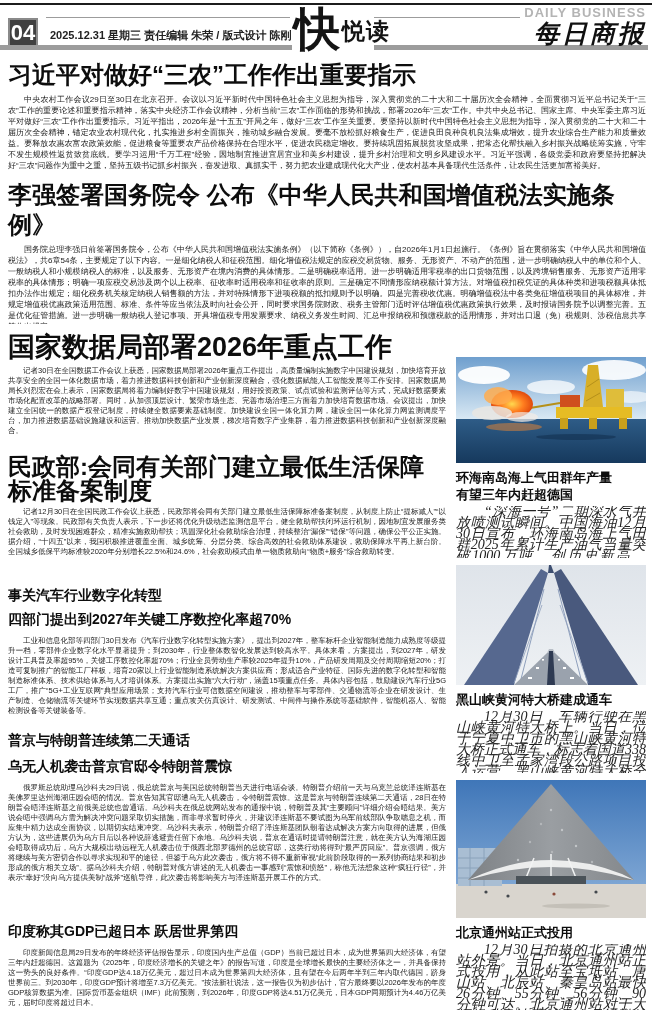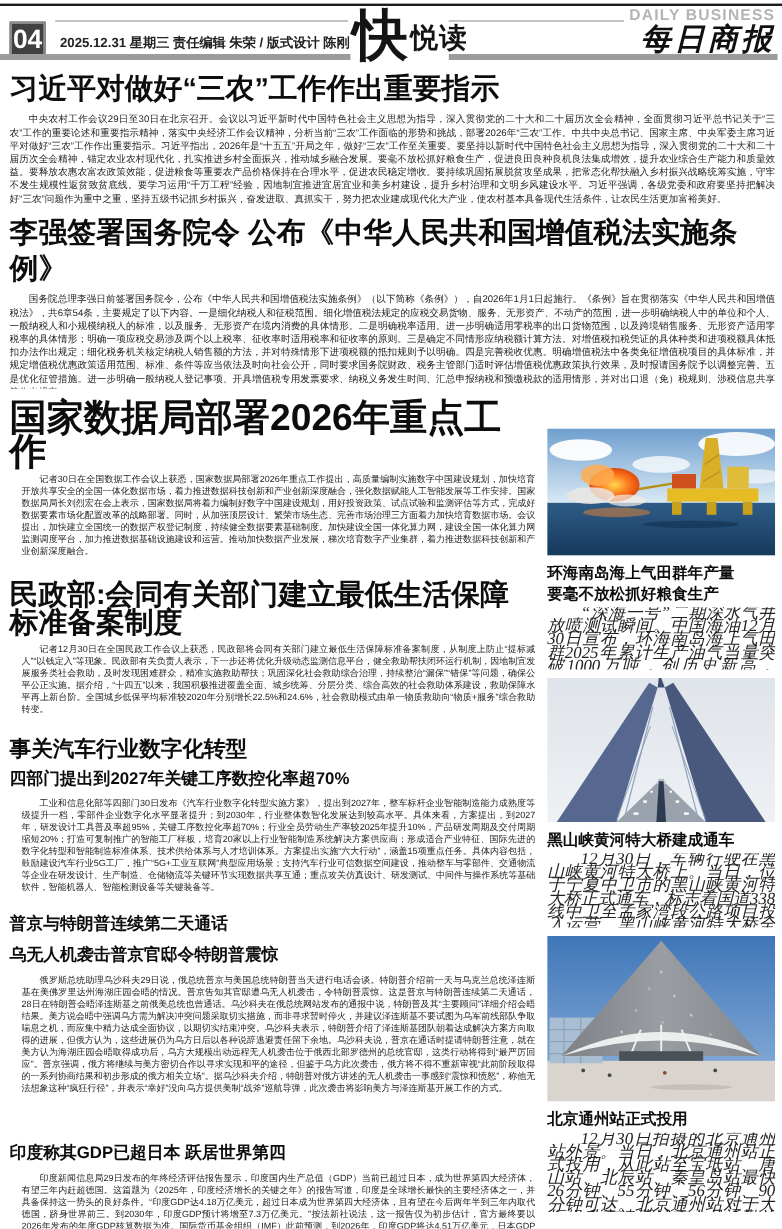--- a/index.html
+++ b/index.html
@@ -19,27 +19,27 @@
   .logo{position:absolute;left:294px;top:-2px;display:flex;align-items:flex-start;}
   .logo-main{font-family:"DejaVu Serif",serif;font-size:46px;line-height:50px;font-weight:bold;color:#141414;}
   .logo-sub{font-size:23px;font-weight:900;margin:12px 0 0 2px;letter-spacing:1px;color:#141414;}
   .masthead{position:absolute;right:6px;top:0;text-align:right;}
   .masthead-en{font-size:13px;font-weight:bold;color:#b4b4b4;letter-spacing:1px;line-height:14px;}
   .masthead-cn{font-size:25px;font-weight:900;letter-spacing:3px;line-height:27px;color:#101010;font-style:italic;}
   
   .content{position:absolute;top:60px;left:8px;width:638px;}
   .hl{font-weight:900;color:#0d0d0d;margin:0;}
   .hl-24{font-size:24px;line-height:30px;}
-  .hl-26{font-size:31px;line-height:29px;}
+  .hl-26{font-size:27px;line-height:29px;}
   .hl-22{font-size:14px;line-height:26px;}
   .hl-20{font-size:24px;line-height:24px;}
-  .hl-19{font-size:18px;line-height:22px;}
+  .hl-19{font-size:14px;line-height:22px;}
   .body-text{font-size:8px;line-height:11px;text-align:justify;text-indent:2em;
              color:#222;overflow:hidden;margin:4px 0 0 0;}
-  .col-body{font-size:7.5px;line-height:10px;margin-left:10px;}
+  .col-body{font-size:7.5px;line-height:10px;}
   .article{margin-bottom:9px;}
   .columns{display:flex;gap:10px;margin-top:9px;}
   .col-left{width:438px;}
   .col-right{width:190px;margin-top:24px;}
   .photo{display:block;width:190px;}
   .cap-title{font-size:13px;font-weight:900;line-height:17px;margin:6px 0 1px;color:#0d0d0d;}
   .cap-body{font-size:14px;line-height:11px;font-family:"Liberation Serif",serif;font-style:italic;
             text-align:justify;text-indent:2em;color:#222;margin:3px 0 7px;overflow:hidden;}
 </style>
 </head>
@@ -147,21 +147,21 @@
           <line x1="104" y1="46" x2="68" y2="52" stroke="#b5901a" stroke-width="2"></line>
           <ellipse cx="56" cy="47" rx="21" ry="14" fill="url(#flame1)"></ellipse>
           <ellipse cx="42" cy="39" rx="14" ry="9" fill="#ffad4f" opacity="0.85"></ellipse>
           <ellipse cx="36" cy="56" rx="20" ry="7" fill="#e9e6e2" opacity="0.85"></ellipse>
           <ellipse cx="66" cy="60" rx="16" ry="5" fill="#f3ede6" opacity="0.7"></ellipse>
           <ellipse cx="58" cy="70" rx="28" ry="4" fill="#ff8c2a" opacity="0.45"></ellipse>
           <ellipse cx="120" cy="80" rx="40" ry="3" fill="#0d2a47" opacity="0.5"></ellipse>
         </svg>
         <div class="cap-title">
           <div>环海南岛海上气田群年产量</div>
-          <div>要毫不放松抓好粮食生产</div>
+          <div>有望三年内赶超德国</div>
         </div>
         <p class="cap-body" style="height:52px;">“深海一号”二期深水气井放喷测试瞬间。中国海油12月30日宣布，环海南岛海上气田群2025年累计生产油气当量突破1000万吨，创历史新高，较“十三五”末实现产量翻番。</p>
 
         <svg class="photo" viewBox="0 0 190 120">
           <defs>
             <linearGradient id="sky2" x1="0" y1="0" x2="0" y2="1">
               <stop offset="0" stop-color="#dfe4ea"></stop>
                 <stop offset="1" stop-color="#eef1f4"></stop>
             </linearGradient>
           </defs>

